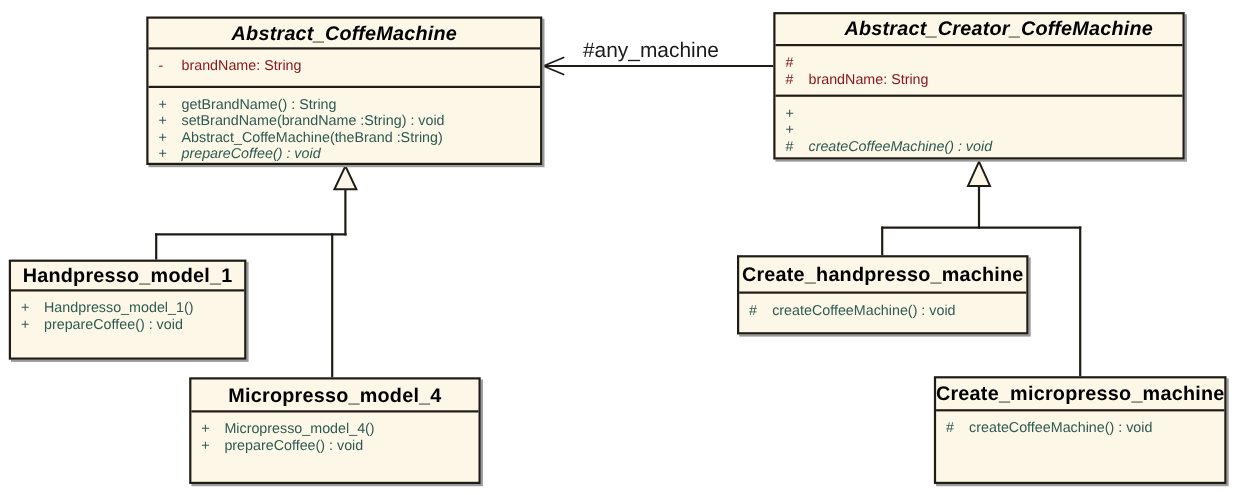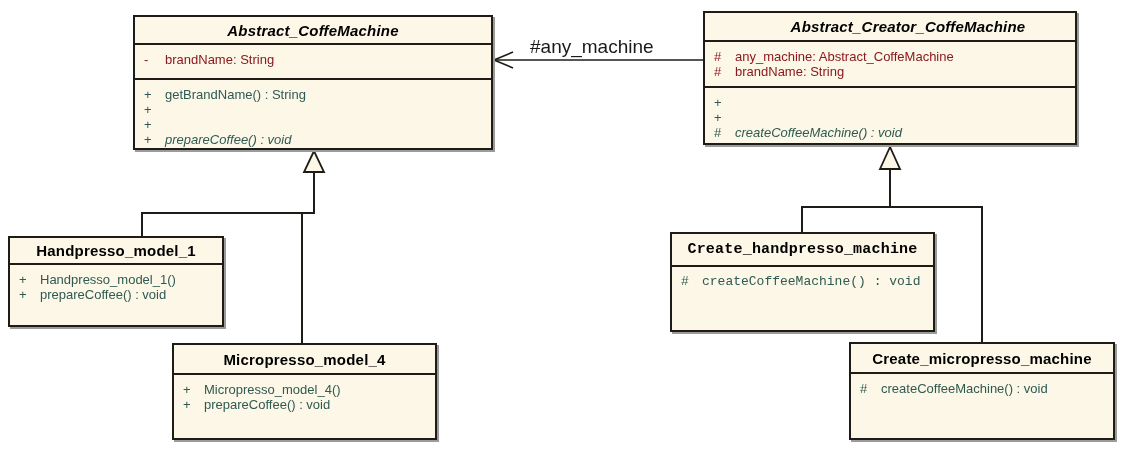--- a/index.html
+++ b/index.html
@@ -14,21 +14,21 @@
     font-family:"Liberation Sans",sans-serif;background:var(--page-bg);
   }
   .connectors{position:absolute;left:0;top:0;width:1123px;height:450px;}
   .uml-class{
     position:absolute;background:var(--box-fill);
     border:2px solid var(--box-border);
     box-shadow:2px 2px 0 var(--shadow-color);
   }
   .uml-title{
     display:flex;align-items:center;justify-content:center;
-    font-size:15px;font-weight:bold;color:var(--title-color);
+    font-size:18px;font-weight:bold;color:var(--title-color);
     letter-spacing:.2px;
   }
   .uml-title.abstract{font-style:italic;}
   .compartment{border-top:2px solid var(--box-border);padding-top:7px;}
   .member{
     display:flex;align-items:baseline;
     font-size:13px;line-height:15px;white-space:nowrap;
   }
   .member .sign{width:30px;padding-left:9px;flex:0 0 30px;}
   .member.attr{color:var(--attr-color);}
@@ -40,21 +40,21 @@
   }
   
   #c1{left:133px;top:15px;width:360px;height:135px;}
   #c1 .uml-title{height:26px;}  #c1 .attrs{height:35px;}
   #c2{left:703px;top:11px;width:374px;height:134px;}
   #c2 .uml-title{height:27px;padding-left:36px;}  #c2 .attrs{height:46px;}
   #c3{left:8px;top:236px;width:216px;height:91px;}
   #c3 .uml-title{height:25px;}
   #c4{left:172px;top:343px;width:265px;height:97px;}
   #c4 .uml-title{height:28px;}
-  #c5{left:670px;top:232px;width:265px;height:100px;font-family:Liberation Mono, monospace;}
+  #c5{left:670px;top:232px;width:265px;height:72px;}
   #c5 .uml-title{height:31px;}
   #c6{left:849px;top:342px;width:266px;height:98px;}
   #c6 .uml-title{height:28px;}
 </style>
 </head>
 <body>
 
 <div class="canvas">
 
   <svg class="connectors" viewBox="0 0 1123 450" xmlns="http://www.w3.org/2000/svg">
@@ -88,37 +88,38 @@
         <span class="mtext">brandName: String</span>
       </div>
     </div>
     <div class="compartment meths">
       <div class="member meth">
         <span class="sign">+</span>
         <span class="mtext">getBrandName() : String</span>
       </div>
       <div class="member meth">
         <span class="sign">+</span>
+        <span class="mtext">setBrandName(brandName :String) : void</span>
       </div>
       <div class="member meth">
         <span class="sign">+</span>
+        <span class="mtext">Abstract_CoffeMachine(theBrand :String)</span>
       </div>
       <div class="member meth italic">
         <span class="sign">+</span>
         <span class="mtext">prepareCoffee() : void</span>
       </div>
     </div>
   </div>
 
   <div class="uml-class" id="c2">
     <div class="uml-title abstract">Abstract_Creator_CoffeMachine</div>
     <div class="compartment attrs">
       <div class="member attr">
         <span class="sign">#</span>
-        <span class="mtext">any_machine: Abstract_CoffeMachine</span>
       </div>
       <div class="member attr">
         <span class="sign">#</span>
         <span class="mtext">brandName: String</span>
       </div>
     </div>
     <div class="compartment meths">
       <div class="member meth">
         <span class="sign">+</span>
       </div>

